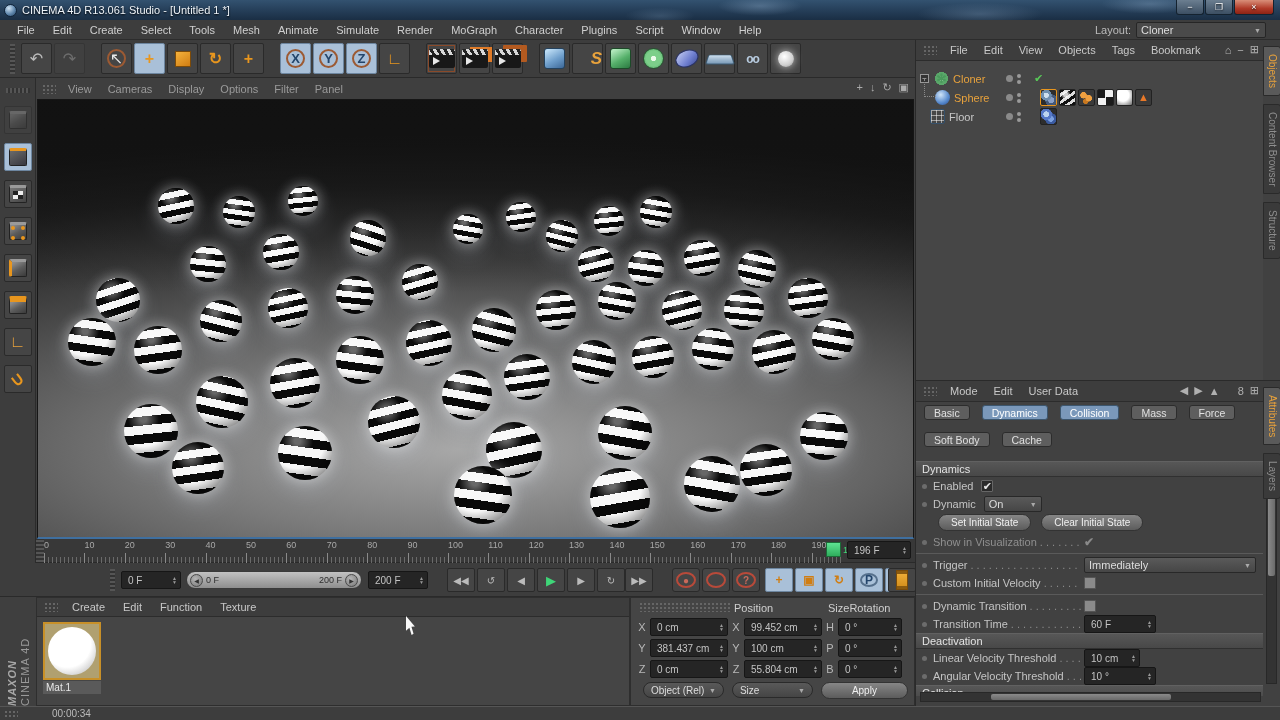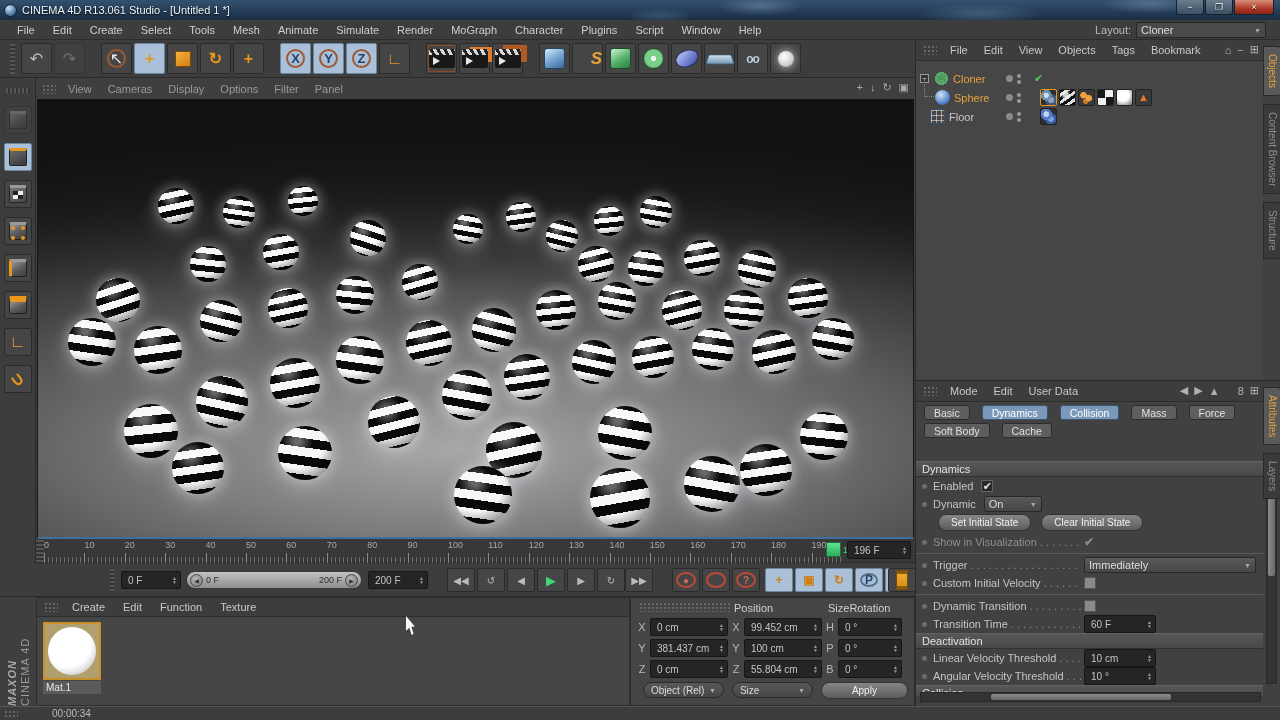--- a/index.html
+++ b/index.html
@@ -227,21 +227,21 @@
   .tag-dyn-blue{background:radial-gradient(circle at 35% 35%,#bcd4f0 0 20%,#5578c8 22% 40%,transparent 42%),
                 radial-gradient(circle at 66% 66%,#7aa0e0 0 20%,#3a5aa0 22% 40%,transparent 42%),#2d2d2d}
 
   
   .am{position:absolute;left:0;top:340px;width:365px;height:326px;border-top:1px solid #2a2a2a}
   .am-title{height:22px;display:flex;align-items:center;gap:6px;padding-left:6px;background:#414141;color:#d8d8d8}
   .am-tico{width:16px;height:16px;border-radius:2px;background:
     radial-gradient(circle at 35% 30%,#f2f2f2 0 22%,#9a9a9a 26% 40%,transparent 42%),
     radial-gradient(circle at 30% 75%,#6f8fd0 0 16%,transparent 30%),
     radial-gradient(circle at 72% 68%,#6f8fd0 0 18%,transparent 32%),#414141}
-  .am-tabs{display:flex;flex-wrap:wrap;gap:3px 12px;padding:3px 20px 4px 8px}
+  .am-tabs{display:flex;flex-wrap:wrap;gap:12px 12px;padding:3px 20px 4px 8px}
   .atab{height:15px;padding:0 9px;background:#5e5e5e;border:1px solid #2c2c2c;border-radius:3px;color:#e0e0e0;
     display:flex;align-items:center;font-size:10.5px}
   .atab.active{background:#7a98ba;border-color:#3c566e;color:#fff}
   .am-body{position:absolute;left:0;top:80px;right:18px;bottom:10px;background:#414141;overflow:hidden}
   .ahead{height:16px;background:linear-gradient(#575757,#484848);border-top:1px solid #616161;border-bottom:1px solid #303030;
     color:#e4e4e4;padding-left:6px;display:flex;align-items:center}
   .arow{height:18px;display:flex;align-items:center;padding-left:6px;position:relative;color:#c4c4c4}
   .adot{width:5px;height:5px;border-radius:50%;background:#6c6c6c;margin-right:6px;flex:none}
   .albl.dotted{width:148px;overflow:hidden;white-space:nowrap;flex:none}
   .albl.dotted::after{content:" . . . . . . . . . . . . . . . . . . . .";color:#8a8a8a}
@@ -871,21 +871,21 @@
             <span class="stepper">
                 <span>▲</span>
                 <span>▼</span>
               </span>
           </span>
         </div>
         <div class="ahead">Deactivation</div>
         <div class="arow">
           <span class="adot"></span>
           <span class="albl dotted">Linear Velocity Threshold</span>
-          <span class="ctl field" style="width:72px">
+          <span class="ctl field" style="width:56px">
             <span>10 cm</span>
             <span class="stepper">
                 <span>▲</span>
                 <span>▼</span>
               </span>
           </span>
         </div>
         <div class="arow">
           <span class="adot"></span>
           <span class="albl dotted">Angular Velocity Threshold</span>

